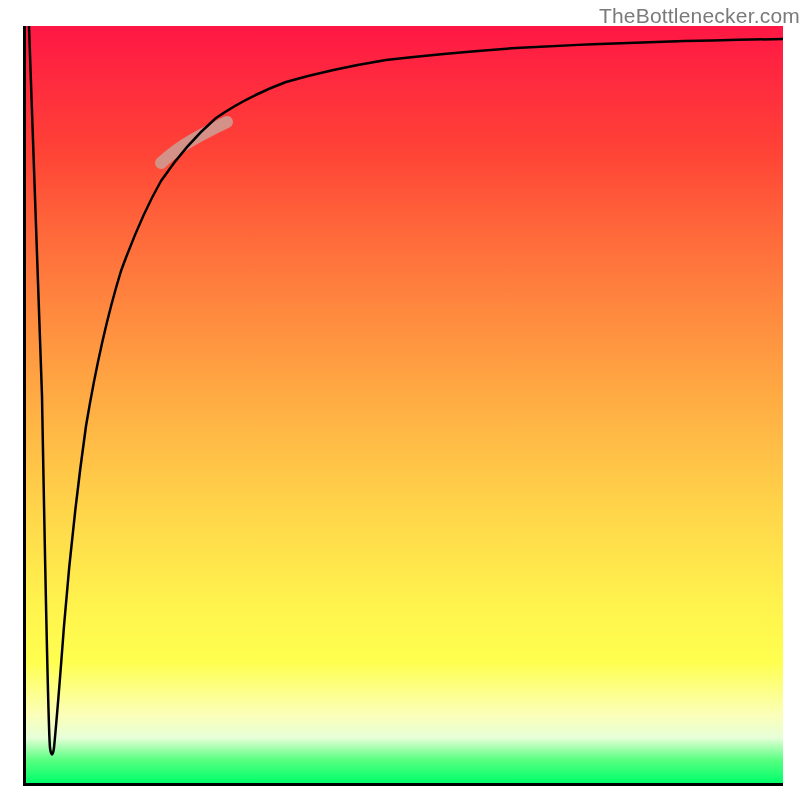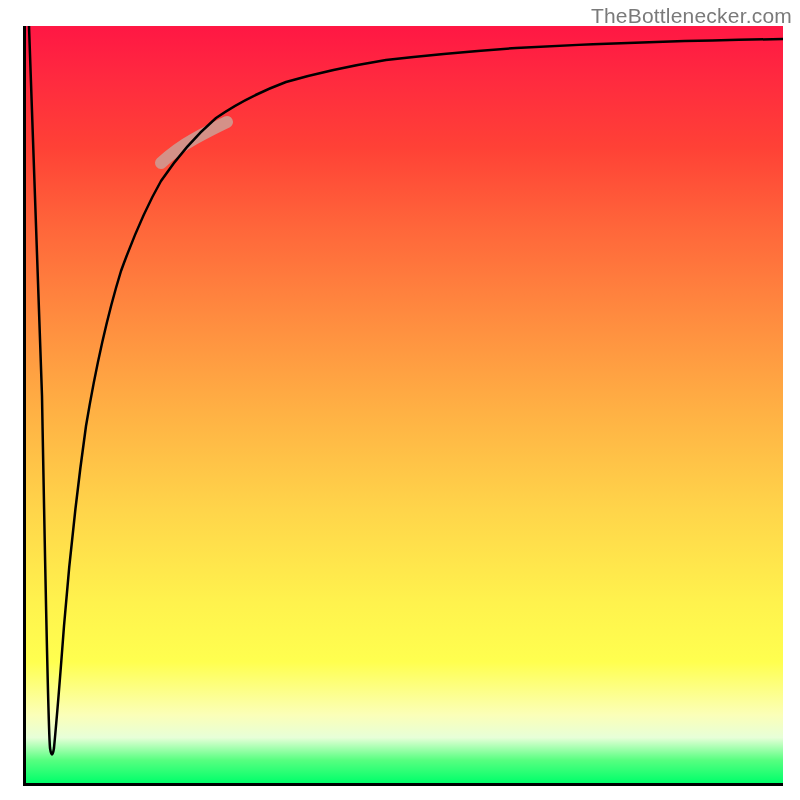--- a/index.html
+++ b/index.html
@@ -6,21 +6,21 @@
   body {
     width: 800px;
     height: 800px;
     background: #ffffff;
     position: relative;
     font-family: Arial, sans-serif;
   }
   .watermark {
     position: absolute;
     top: 4px;
-    right: 8px;
+    right: 0;
     font-size: 21px;
     color: #7a7a7a;
     font-family: Arial, sans-serif;
     letter-spacing: 0.2px;
   }
   .plot-area {
     position: absolute;
     left: 26px;
     top: 26px;
     width: 757px;

